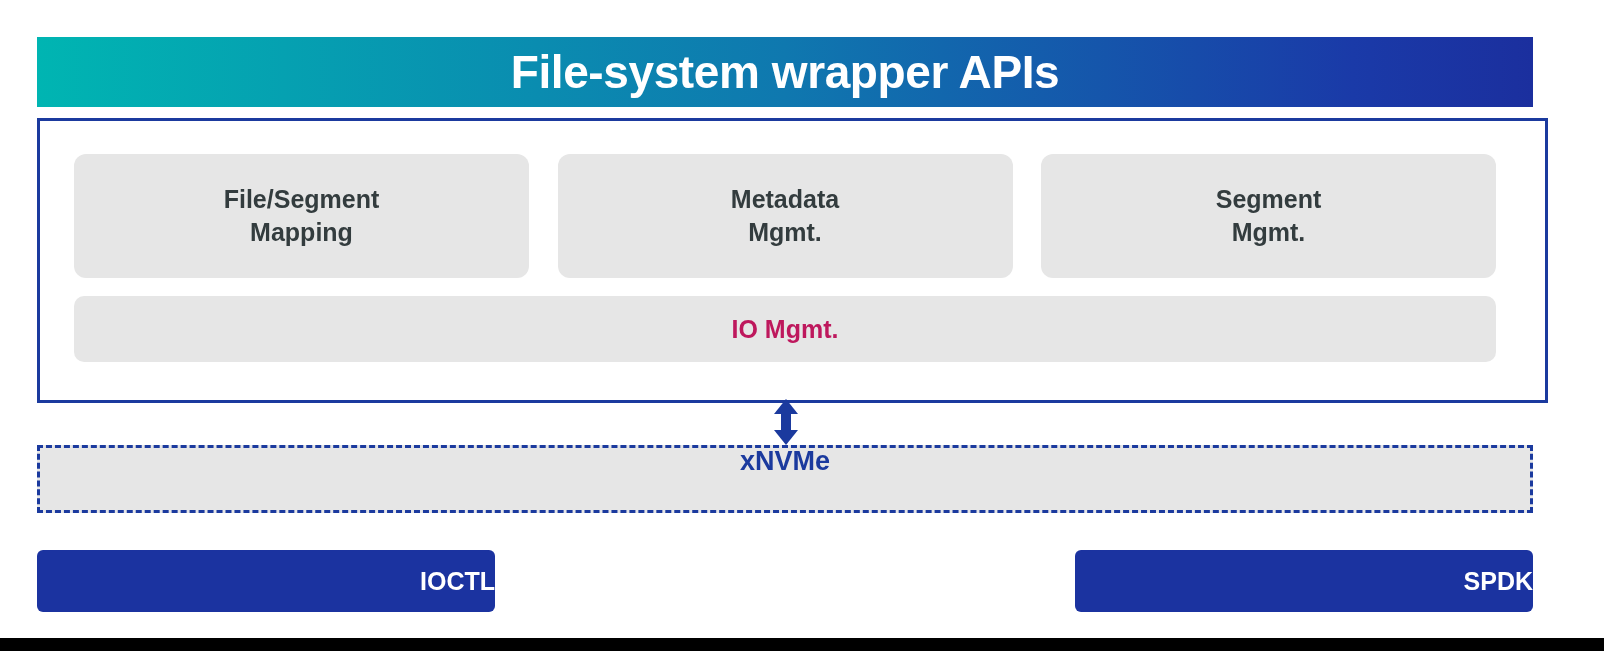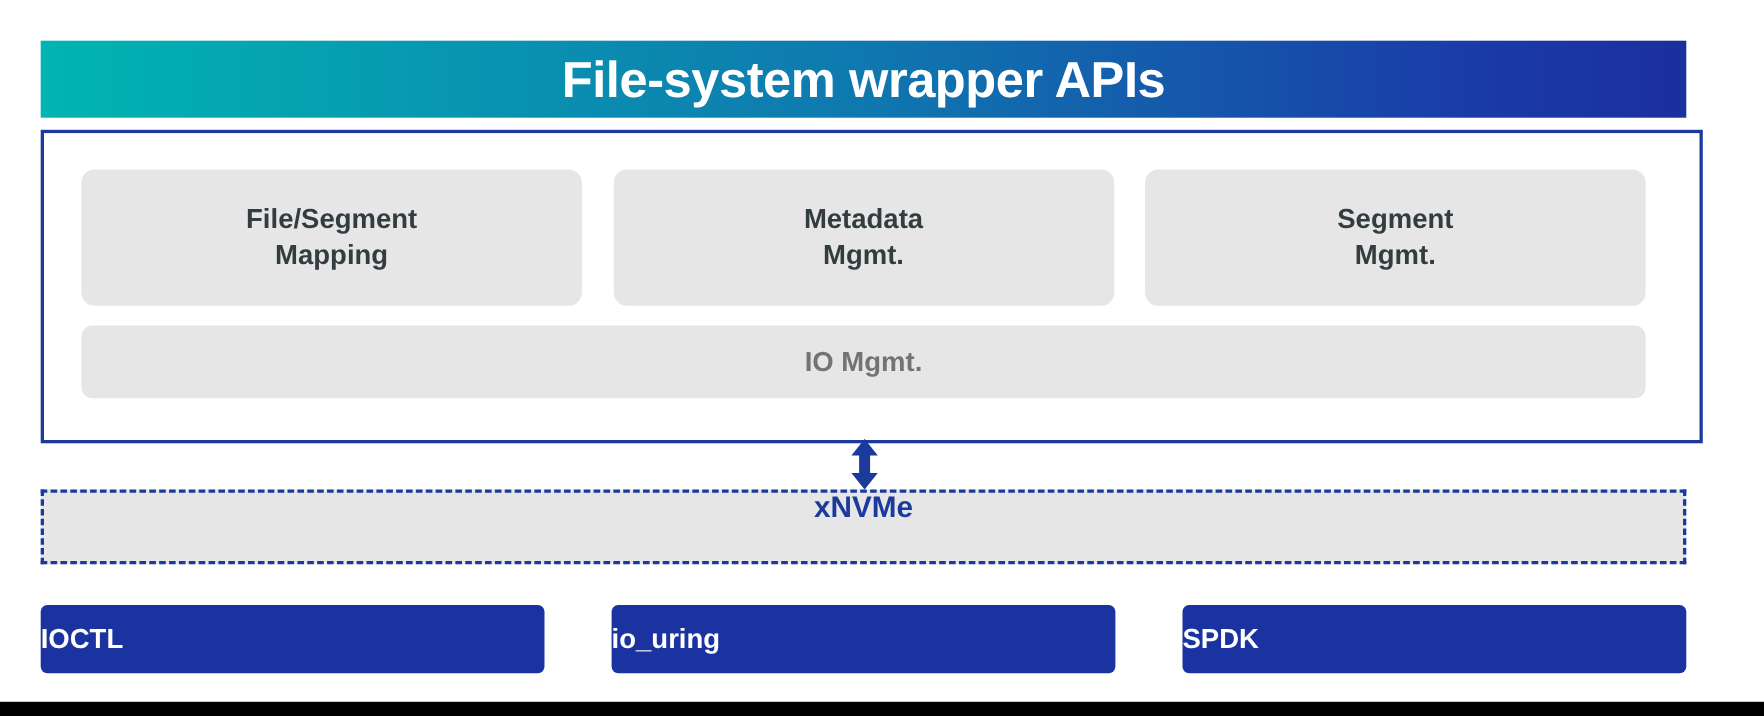--- a/index.html
+++ b/index.html
@@ -90,21 +90,21 @@
     top: 175px;
     width: 1422px;
     height: 66px;
     background: #e6e6e6;
     border-radius: 10px;
     display: flex;
     align-items: center;
     justify-content: center;
   }
   .io-label {
-    color: #737373;
+    color: #be185d;
     font-size: 25px;
     font-weight: bold;
     line-height: 1;
   }
 
   
   .connector {
     position: absolute;
     left: 766px;
     top: 399px;
@@ -142,21 +142,21 @@
     display: flex;
     justify-content: space-between;
   }
   .backend-card {
     width: 458px;
     height: 62px;
     background: #1b33a0;
     border-radius: 6px;
     display: flex;
     align-items: center;
-    justify-content: flex-start;
+    justify-content: flex-end;
   }
   .backend-label {
     color: #ffffff;
     font-size: 25px;
     font-weight: bold;
     line-height: 1;
   }
 
   
   .bottom-strip {
@@ -210,22 +210,19 @@
 
   <div class="xnvme-box">
     <span class="xnvme-label">xNVMe</span>
   </div>
 
   <div class="backend-row">
     <div class="backend-card">
       <span class="backend-label">IOCTL</span>
     </div>
     <div class="backend-card">
-      <span class="backend-label">io_uring</span>
-    </div>
-    <div class="backend-card">
       <span class="backend-label">SPDK</span>
     </div>
   </div>
 
   <div class="bottom-strip"></div>
 
 </div>
 
 </body></html>

